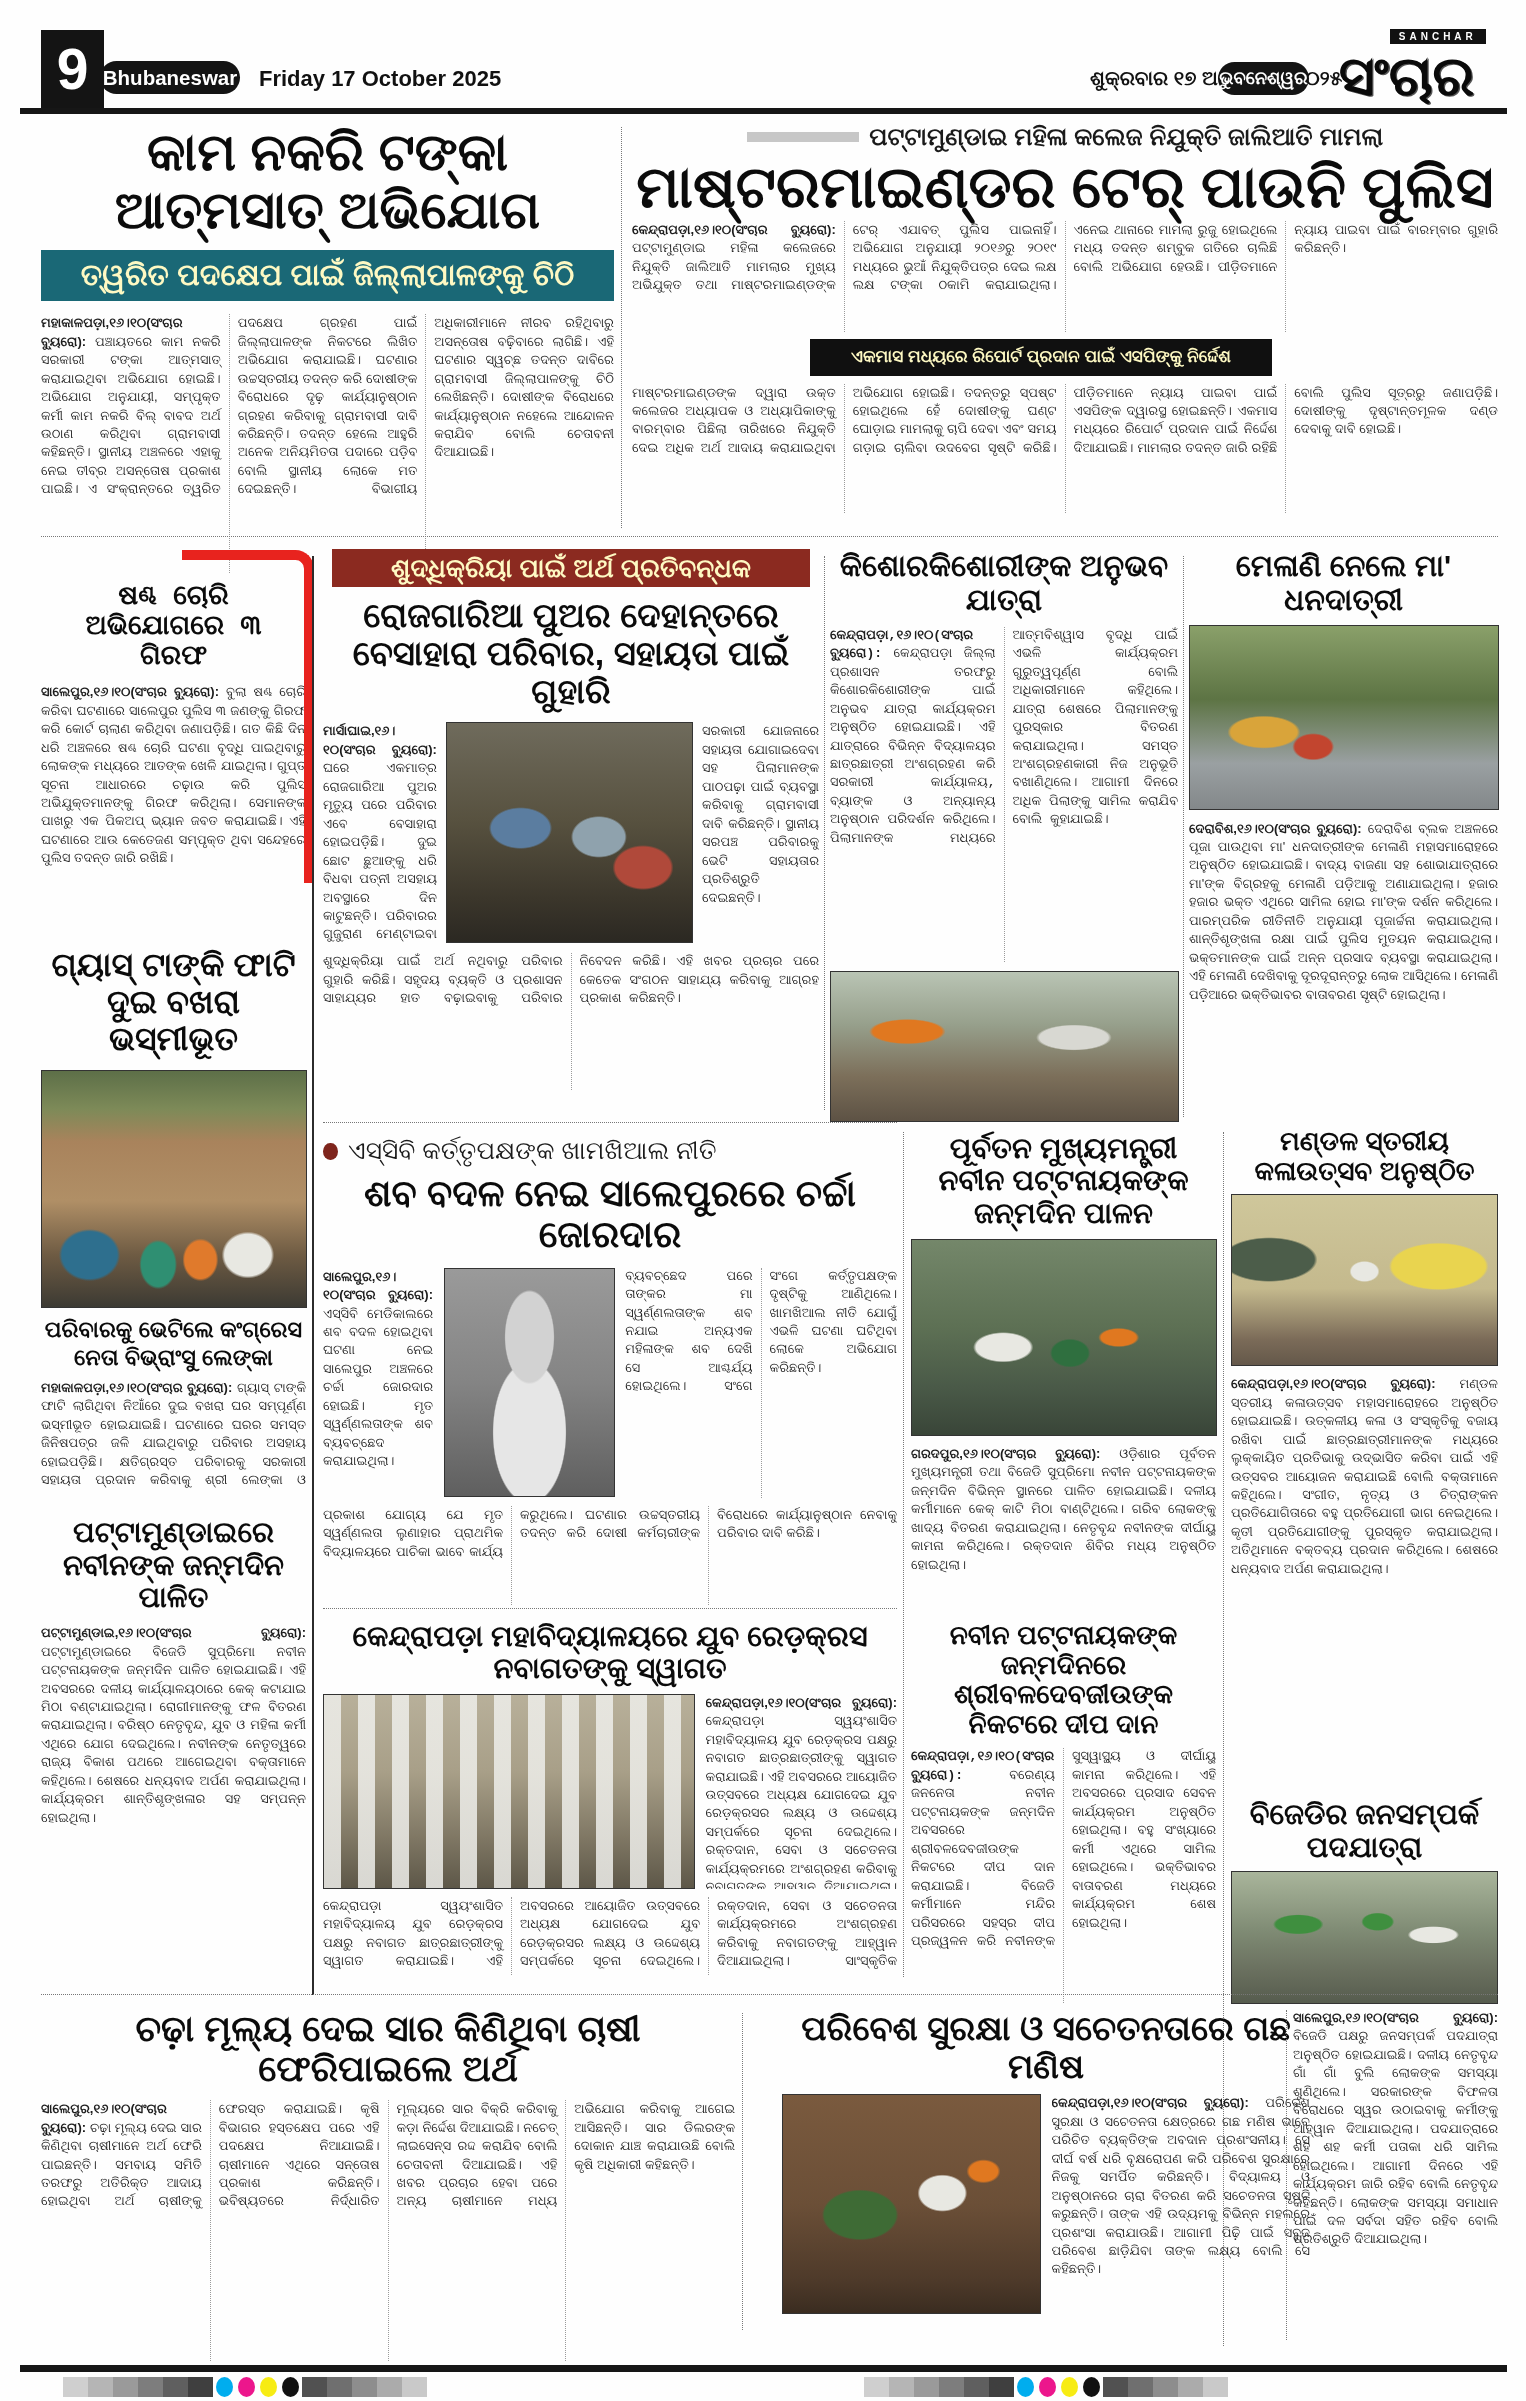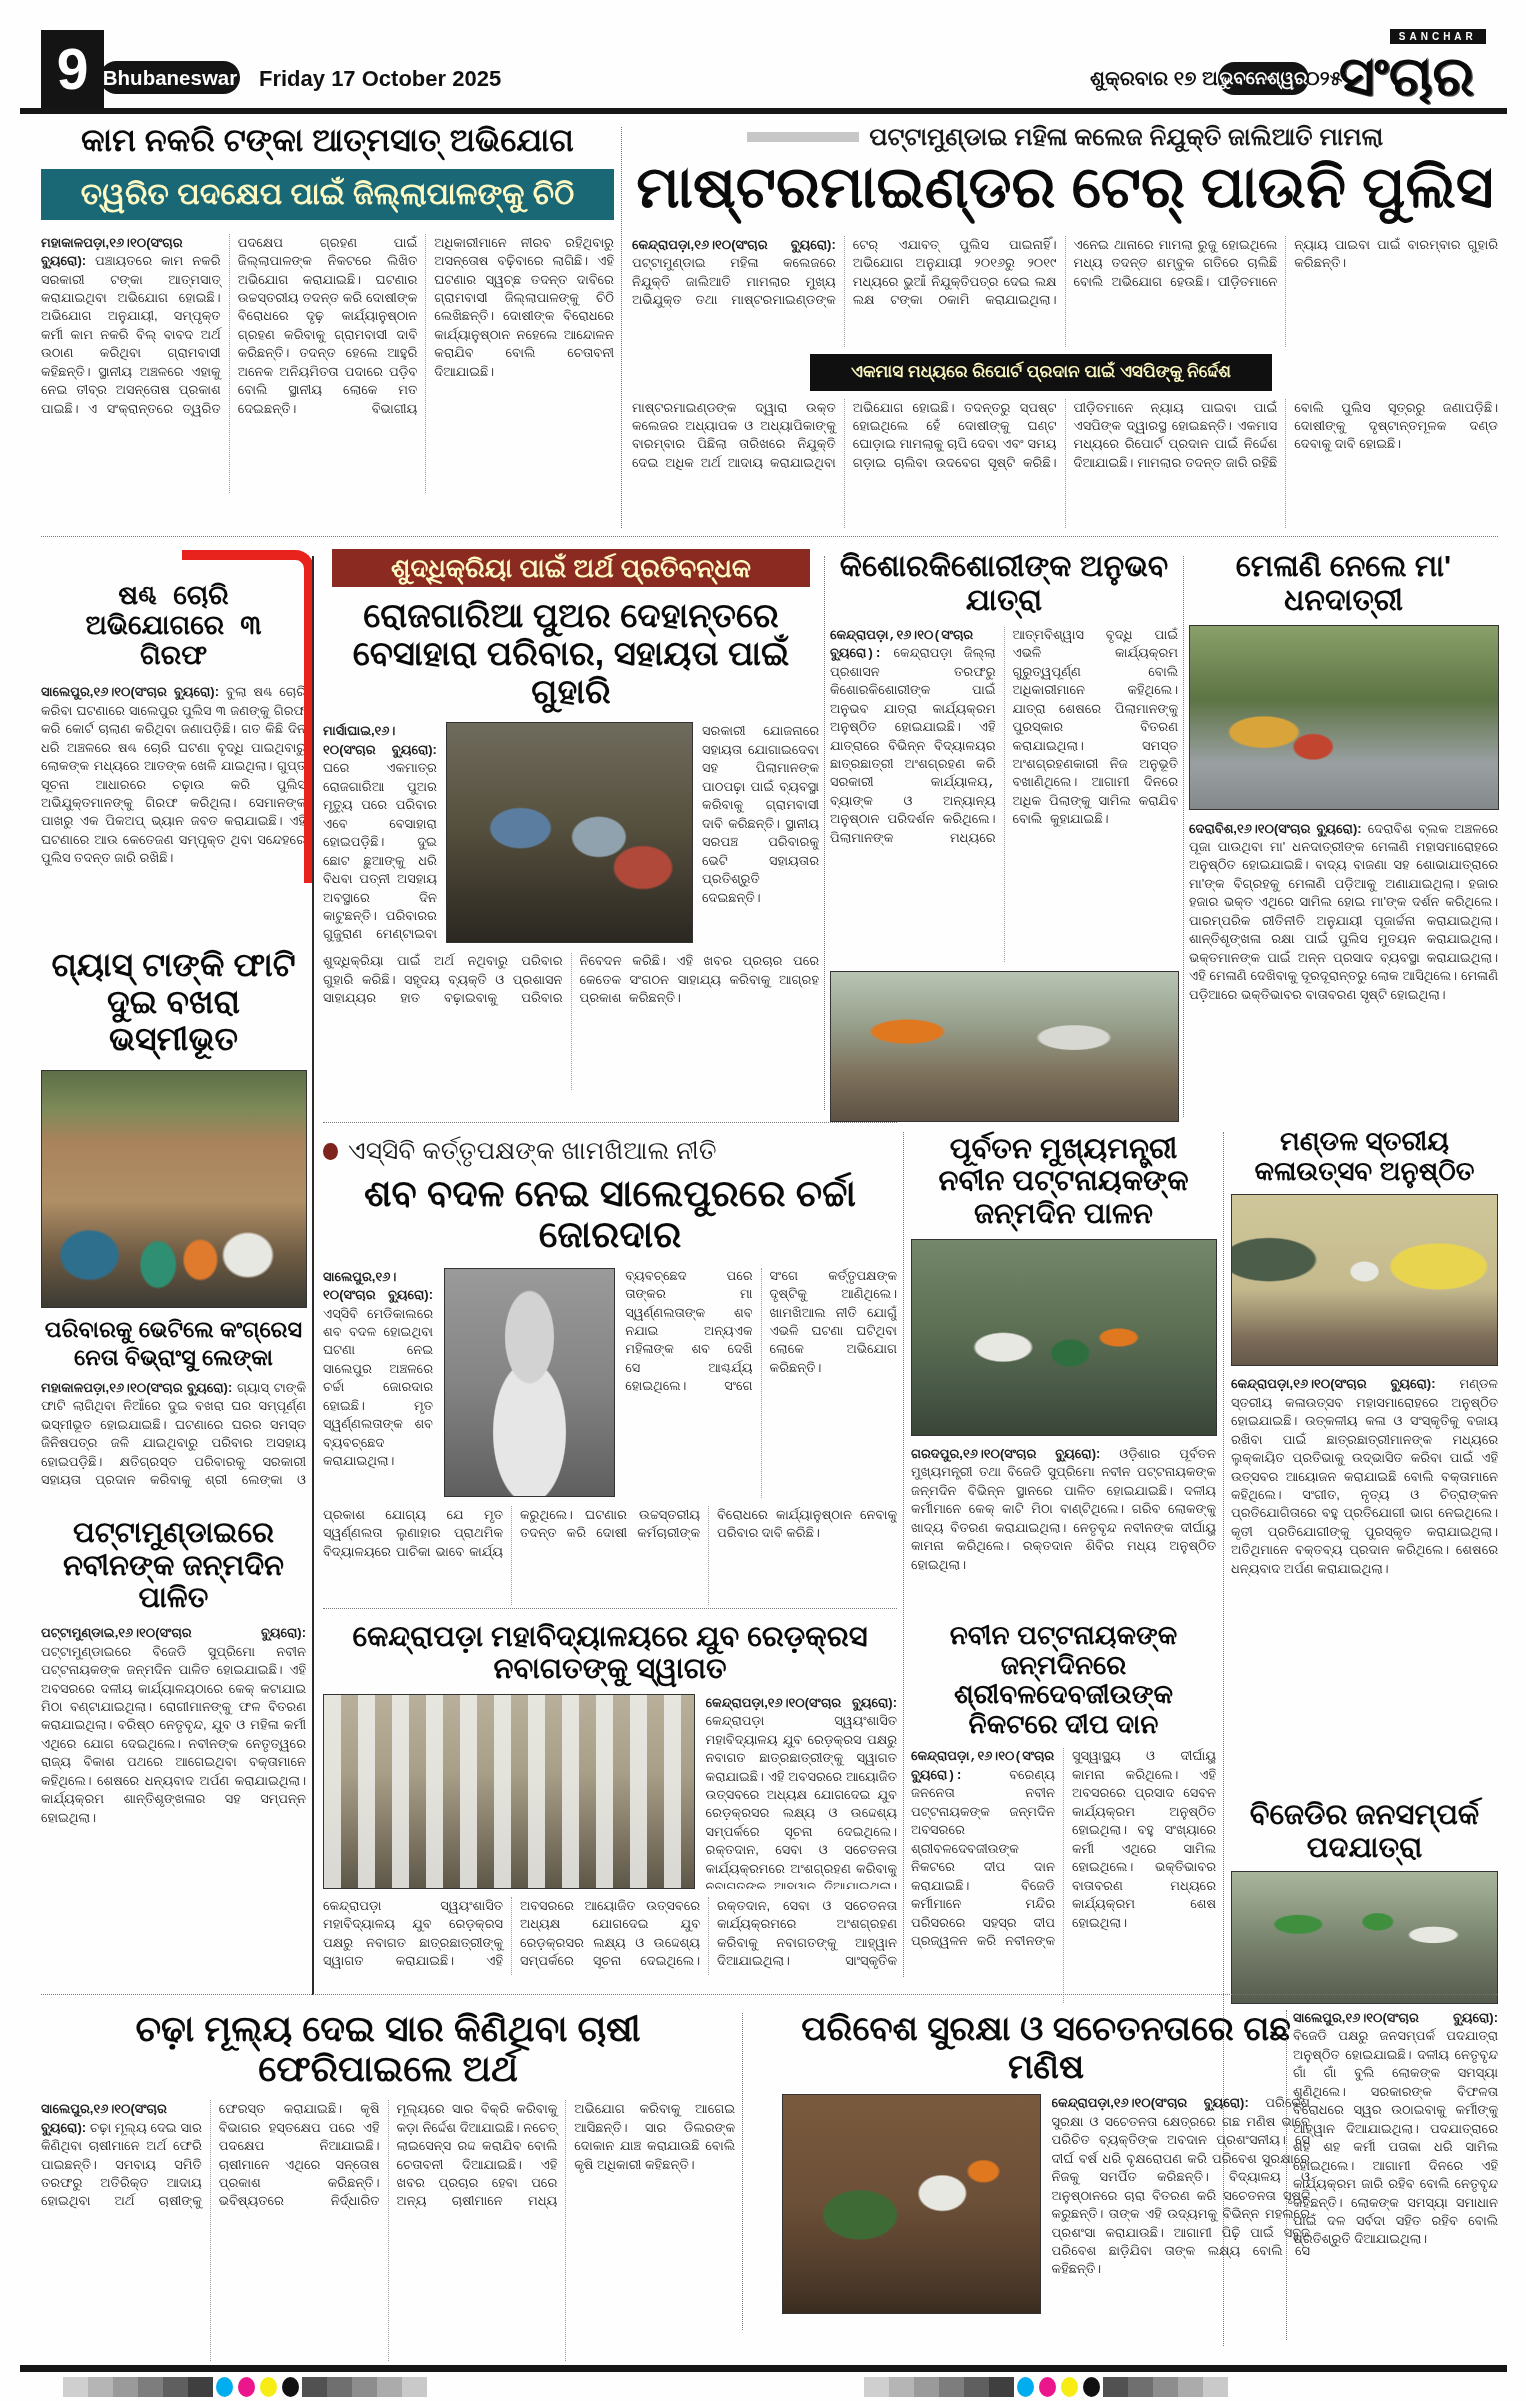--- a/index.html
+++ b/index.html
@@ -46,38 +46,38 @@
   </div>
   <div class="abs" style="left:1315px;top:29px;width:183px;height:81px;">
     <div style="position:absolute;right:12px;top:0;background:#111;color:#fff;font-size:10px;letter-spacing:4px;padding:2px 9.2px;font-weight:bold;">
       <span>SANCHAR</span>
     </div>
     <div style="position:absolute;left:0;top:14.5px;width:183px;text-align:center;font-size:55px;font-weight:900;color:#0a0a0a;text-shadow:1.3px 1.3px 0 #555;">ସଂଚାର</div>
   </div>
   <div class="abs" style="left:20px;top:108px;width:1487px;height:6px;background:#161616;"></div>
 
   <div class="abs" style="left:41px;top:123px;width:573px;">
-    <div class="hl" style="font-size:32px;">କାମ ନକରି ଟଙ୍କା ଆତ୍ମସାତ୍ ଅଭିଯୋଗ</div>
+    <div class="hl" style="font-size:52px;">କାମ ନକରି ଟଙ୍କା ଆତ୍ମସାତ୍ ଅଭିଯୋଗ</div>
     <div class="box-head" style="margin-top:10.6px;height:51px;background:#1a6876;font-size:30px;">
       <span>ତ୍ୱରିତ ପଦକ୍ଷେପ ପାଇଁ ଜିଲ୍ଲାପାଳଙ୍କୁ ଚିଠି</span>
     </div>
     <div class="body-txt j cols3" style="margin-top:13.2px;height:259px;">
       <b>ମହାକାଳପଡ଼ା,୧୬।୧୦(ସଂଚାର ବ୍ୟୁରୋ):</b> <span>ପଞ୍ଚାୟତରେ କାମ ନକରି ସରକାରୀ ଟଙ୍କା ଆତ୍ମସାତ୍ କରାଯାଇଥିବା ଅଭିଯୋଗ ହୋଇଛି। ଅଭିଯୋଗ ଅନୁଯାୟୀ, ସମ୍ପୃକ୍ତ କର୍ମୀ କାମ ନକରି ବିଲ୍ ବାବଦ ଅର୍ଥ ଉଠାଣ କରିଥିବା ଗ୍ରାମବାସୀ କହିଛନ୍ତି। ସ୍ଥାନୀୟ ଅଞ୍ଚଳରେ ଏହାକୁ ନେଇ ତୀବ୍ର ଅସନ୍ତୋଷ ପ୍ରକାଶ ପାଇଛି। ଏ ସଂକ୍ରାନ୍ତରେ ତ୍ୱରିତ ପଦକ୍ଷେପ ଗ୍ରହଣ ପାଇଁ ଜିଲ୍ଲାପାଳଙ୍କ ନିକଟରେ ଲିଖିତ ଅଭିଯୋଗ କରାଯାଇଛି। ଘଟଣାର ଉଚ୍ଚସ୍ତରୀୟ ତଦନ୍ତ କରି ଦୋଷୀଙ୍କ ବିରୋଧରେ ଦୃଢ଼ କାର୍ଯ୍ୟାନୁଷ୍ଠାନ ଗ୍ରହଣ କରିବାକୁ ଗ୍ରାମବାସୀ ଦାବି କରିଛନ୍ତି। ତଦନ୍ତ ହେଲେ ଆହୁରି ଅନେକ ଅନିୟମିତତା ପଦାରେ ପଡ଼ିବ ବୋଲି ସ୍ଥାନୀୟ ଲୋକେ ମତ ଦେଇଛନ୍ତି। ବିଭାଗୀୟ ଅଧିକାରୀମାନେ ନୀରବ ରହିଥିବାରୁ ଅସନ୍ତୋଷ ବଢ଼ିବାରେ ଲାଗିଛି। ଏହି ଘଟଣାର ସ୍ୱଚ୍ଛ ତଦନ୍ତ ଦାବିରେ ଗ୍ରାମବାସୀ ଜିଲ୍ଲାପାଳଙ୍କୁ ଚିଠି ଲେଖିଛନ୍ତି। ଦୋଷୀଙ୍କ ବିରୋଧରେ କାର୍ଯ୍ୟାନୁଷ୍ଠାନ ନହେଲେ ଆନ୍ଦୋଳନ କରାଯିବ ବୋଲି ଚେତାବନୀ ଦିଆଯାଇଛି।</span>
     </div>
   </div>
 
   <div class="abs vsep" style="left:621px;top:127px;height:401px;"></div>
 
   <div class="abs" style="left:632px;top:123px;width:866px;">
     <div class="kickrow">
       <span class="graybar"></span>
       <span style="font-size:24.4px;font-weight:bold;">ପଟ୍ଟାମୁଣ୍ଡାଇ ମହିଳା କଲେଜ ନିଯୁକ୍ତି ଜାଲିଆତି ମାମଲା</span>
     </div>
     <div class="hl" style="font-size:58px;margin-top:4px;">ମାଷ୍ଟରମାଇଣ୍ଡର ଟେର୍ ପାଉନି ପୁଲିସ</div>
-    <div class="body-txt j cols4" style="margin-top:16px;height:111px;">
+    <div class="body-txt j cols4" style="margin-top:1px;height:111px;">
       <b>କେନ୍ଦ୍ରାପଡ଼ା,୧୬।୧୦(ସଂଚାର ବ୍ୟୁରୋ):</b> <span>ପଟ୍ଟାମୁଣ୍ଡାଇ ମହିଳା କଲେଜରେ ନିଯୁକ୍ତି ଜାଲିଆତି ମାମଲାର ମୁଖ୍ୟ ଅଭିଯୁକ୍ତ ତଥା ମାଷ୍ଟରମାଇଣ୍ଡଙ୍କ ଟେର୍ ଏଯାବତ୍ ପୁଲିସ ପାଇନାହିଁ। ଅଭିଯୋଗ ଅନୁଯାୟୀ ୨୦୧୬ରୁ ୨୦୧୯ ମଧ୍ୟରେ ଭୁଆଁ ନିଯୁକ୍ତିପତ୍ର ଦେଇ ଲକ୍ଷ ଲକ୍ଷ ଟଙ୍କା ଠକାମି କରାଯାଇଥିଲା। ଏନେଇ ଥାନାରେ ମାମଲା ରୁଜୁ ହୋଇଥିଲେ ମଧ୍ୟ ତଦନ୍ତ ଶମ୍ବୁକ ଗତିରେ ଚାଲିଛି ବୋଲି ଅଭିଯୋଗ ହେଉଛି। ପୀଡ଼ିତମାନେ ନ୍ୟାୟ ପାଇବା ପାଇଁ ବାରମ୍ବାର ଗୁହାରି କରିଛନ୍ତି।</span>
     </div>
     <div class="box-head" style="margin:6.6px 0 0 178px;width:462px;height:37px;background:#101010;font-size:17px;">
       <span>ଏକମାସ ମଧ୍ୟରେ ରିପୋର୍ଟ ପ୍ରଦାନ ପାଇଁ ଏସପିଙ୍କୁ ନିର୍ଦ୍ଦେଶ</span>
     </div>
     <div class="body-txt j cols4" style="margin-top:8px;height:129px;">
       <span>ମାଷ୍ଟରମାଇଣ୍ଡଙ୍କ ଦ୍ୱାରା ଉକ୍ତ କଲେଜର ଅଧ୍ୟାପକ ଓ ଅଧ୍ୟାପିକାଙ୍କୁ ବାରମ୍ବାର ପିଛିଲା ତାରିଖରେ ନିଯୁକ୍ତି ଦେଇ ଅଧିକ ଅର୍ଥ ଆଦାୟ କରାଯାଇଥିବା ଅଭିଯୋଗ ହୋଇଛି। ତଦନ୍ତରୁ ସ୍ପଷ୍ଟ ହୋଇଥିଲେ ହେଁ ଦୋଷୀଙ୍କୁ ଘଣ୍ଟ ଘୋଡ଼ାଇ ମାମଲାକୁ ଚାପି ଦେବା ଏବଂ ସମୟ ଗଡ଼ାଇ ଚାଲିବା ଉଦବେଗ ସୃଷ୍ଟି କରିଛି। ପୀଡ଼ିତମାନେ ନ୍ୟାୟ ପାଇବା ପାଇଁ ଏସପିଙ୍କ ଦ୍ୱାରସ୍ଥ ହୋଇଛନ୍ତି। ଏକମାସ ମଧ୍ୟରେ ରିପୋର୍ଟ ପ୍ରଦାନ ପାଇଁ ନିର୍ଦ୍ଦେଶ ଦିଆଯାଇଛି। ମାମଲାର ତଦନ୍ତ ଜାରି ରହିଛି ବୋଲି ପୁଲିସ ସୂତ୍ରରୁ ଜଣାପଡ଼ିଛି। ଦୋଷୀଙ୍କୁ ଦୃଷ୍ଟାନ୍ତମୂଳକ ଦଣ୍ଡ ଦେବାକୁ ଦାବି ହୋଇଛି।</span>
     </div>
   </div>
 

